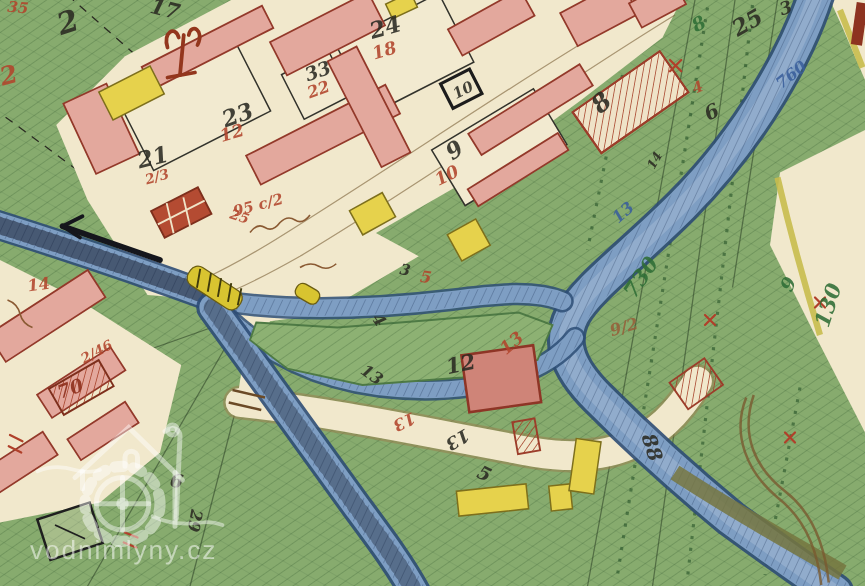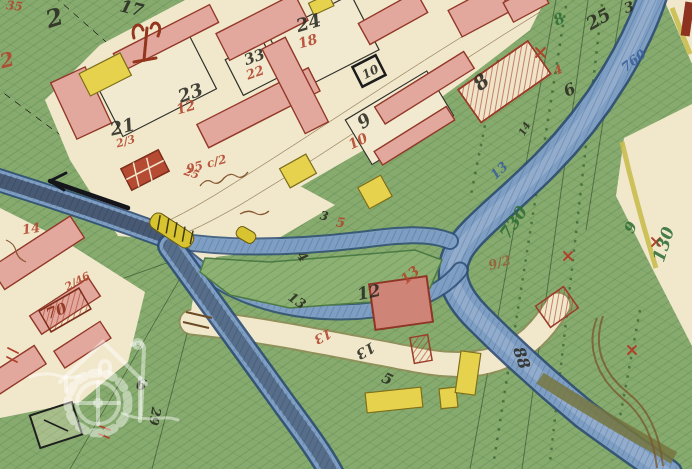--- a/index.html
+++ b/index.html
@@ -279,13 +279,14 @@
       <circle cx="128" cy="19" r="4"></circle>
       <circle cx="88" cy="78" r="30" stroke-width="9" stroke-dasharray="7 8"></circle>
       <circle cx="88" cy="78" r="21"></circle>
       <path d="M88,57 L88,99 M67,78 L109,78"></path>
       <circle cx="88" cy="78" r="5" fill="rgba(255,255,255,0.45)" stroke="none"></circle>
       <path d="M20,52 q14,-6 30,-1 q10,3 20,0" stroke-width="3"></path>
       <path d="M112,88 q16,8 40,5 q8,-1 16,2" stroke-width="3"></path>
     </g>
   </svg>
 
+  <div class="wm-site">vodnimlyny.cz</div>
 </div>
 
 </body></html>

